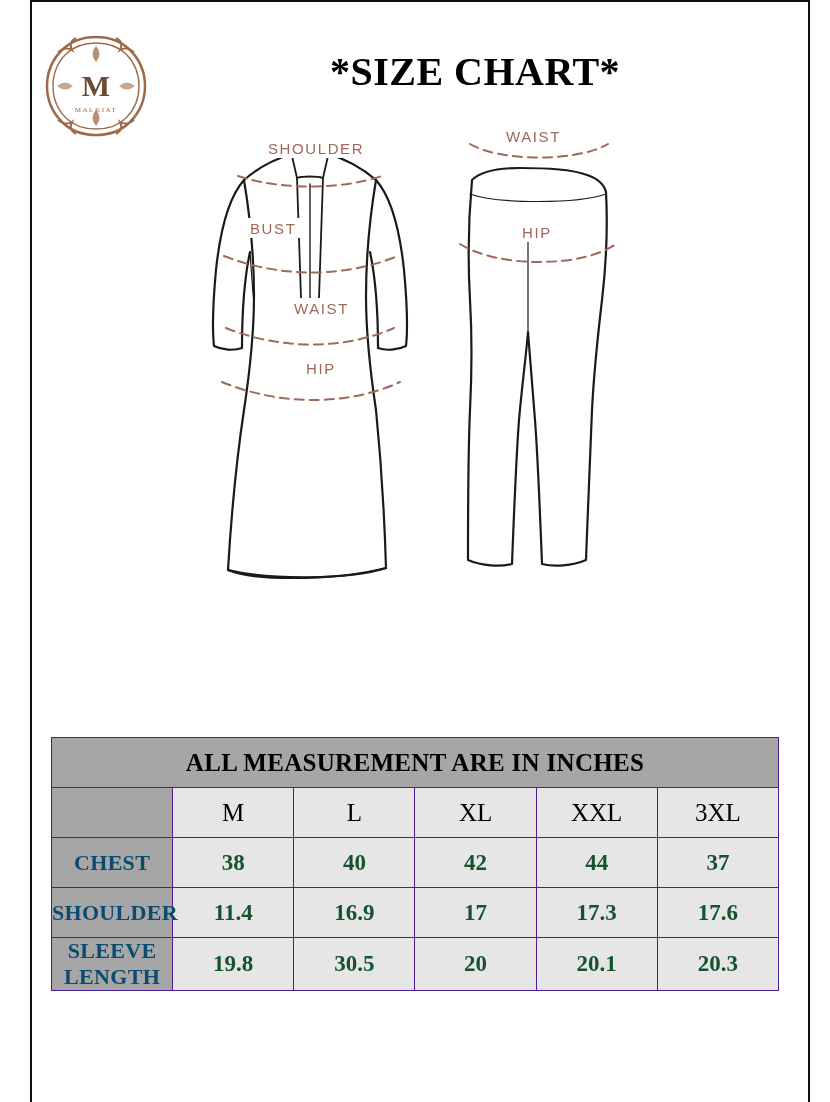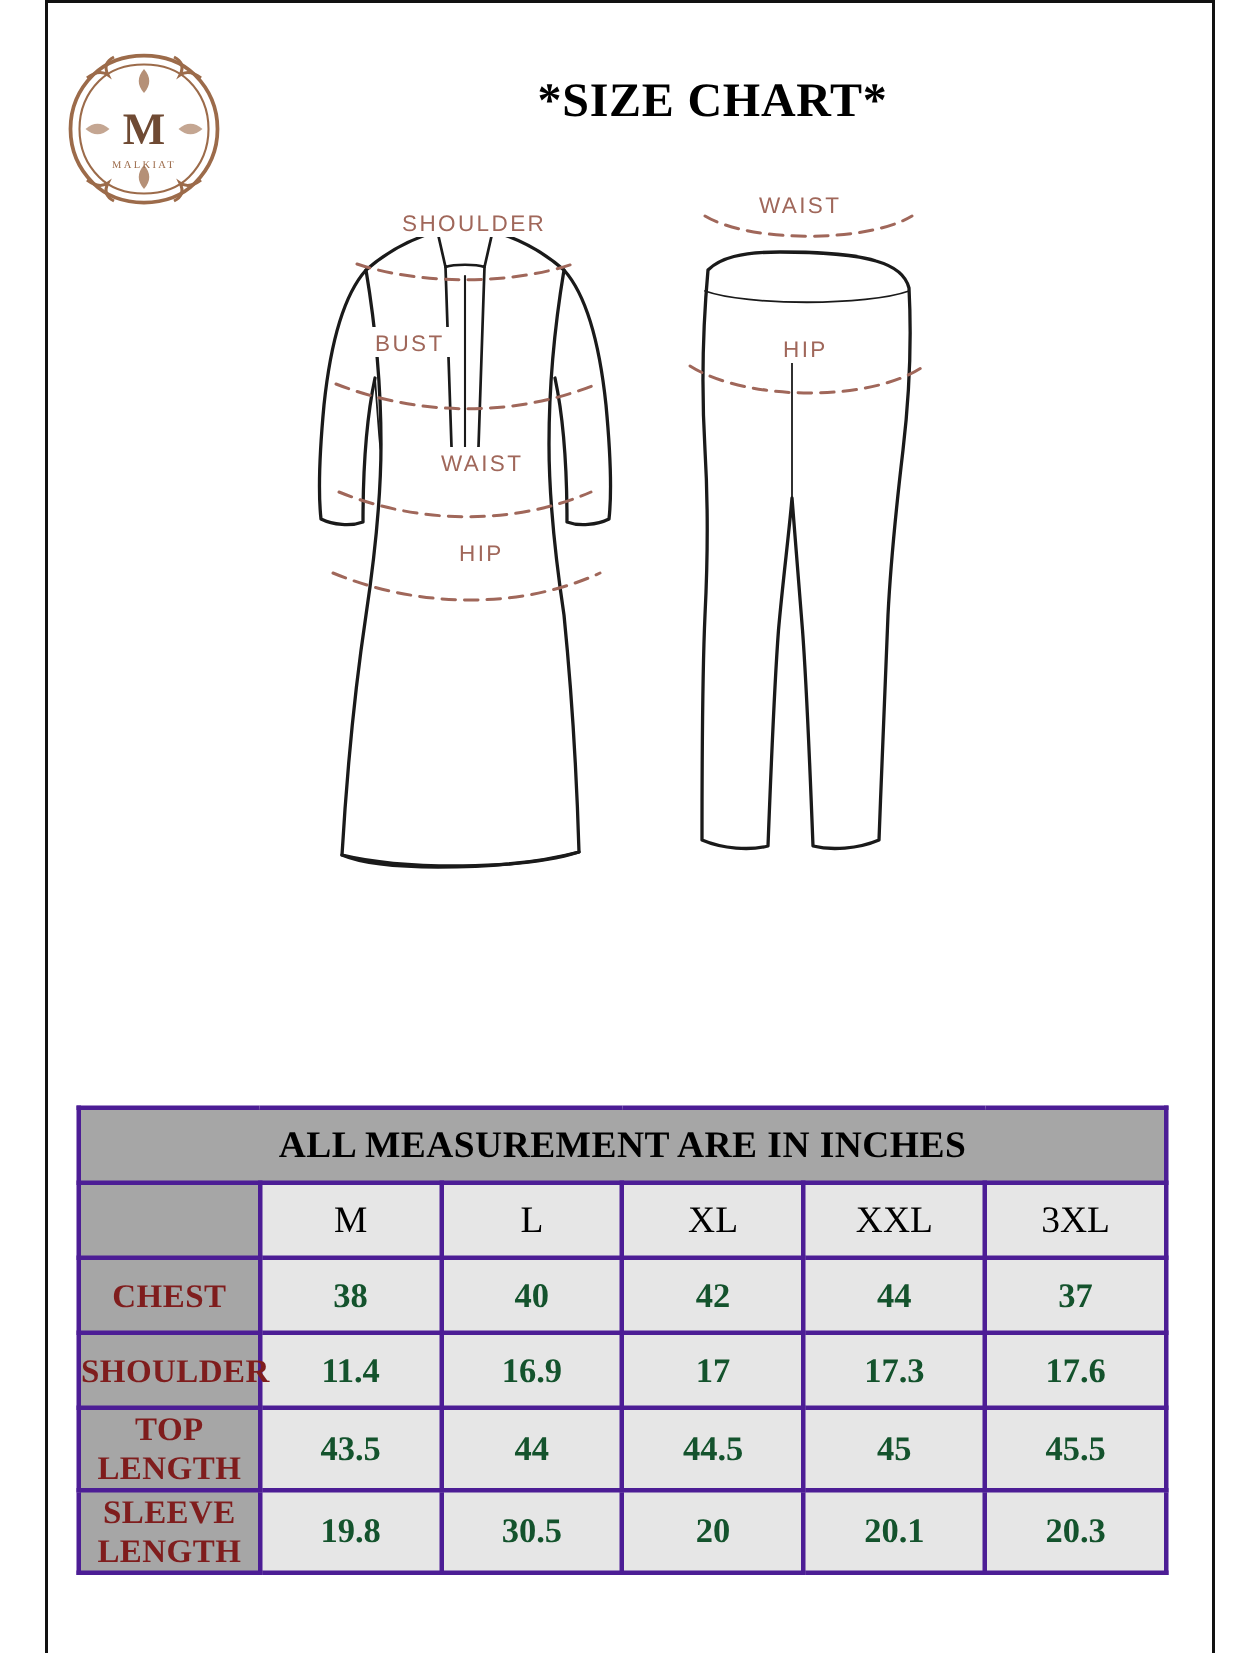--- a/index.html
+++ b/index.html
@@ -45,21 +45,21 @@
 
   
   .title {
     position: absolute;
     left: 150px;
     right: 30px;
     top: 48px;
     text-align: center;
     font-family: "Liberation Serif", serif;
     font-weight: bold;
-    font-size: 32px;
+    font-size: 40px;
     letter-spacing: 0.5px;
     color: #000;
   }
 
   
   .illus {
     position: absolute;
     left: 180px;
     top: 120px;
     width: 500px;
@@ -73,35 +73,35 @@
     left: 51px;
     top: 737px;
     width: 728px;
   }
   table.size-table {
     border-collapse: collapse;
     width: 728px;
     table-layout: fixed;
   }
   table.size-table td, table.size-table th {
-    border: 3px solid #4c1d95;
+    border: 1px solid #4c1d95;
     text-align: center;
     font-family: "Liberation Serif", serif;
   }
   .hdr-banner {
     background: #a6a6a6;
     color: #000;
     font-weight: bold;
     font-size: 25px;
     height: 50px;
     letter-spacing: 0.3px;
   }
   .col-label {
     background: #a6a6a6;
-    color: #7f1d1d;
+    color: #0c4a6e;
     font-weight: bold;
     font-size: 22px;
     height: 50px;
     width: 246px;
     letter-spacing: 0.3px;
   }
   .col-label.blank { background: #a6a6a6; }
   .size-head {
     background: #e6e6e6;
     color: #000;
@@ -255,28 +255,20 @@
         </tr>
         <tr>
           <td class="col-label">SHOULDER</td>
           <td class="val">11.4</td>
           <td class="val">16.9</td>
           <td class="val">17</td>
           <td class="val">17.3</td>
           <td class="val">17.6</td>
         </tr>
         <tr>
-          <td class="col-label">TOP LENGTH</td>
-          <td class="val">43.5</td>
-          <td class="val">44</td>
-          <td class="val">44.5</td>
-          <td class="val">45</td>
-          <td class="val">45.5</td>
-        </tr>
-        <tr>
           <td class="col-label">SLEEVE LENGTH</td>
           <td class="val">19.8</td>
           <td class="val">30.5</td>
           <td class="val">20</td>
           <td class="val">20.1</td>
           <td class="val">20.3</td>
         </tr>
       </tbody>
     </table>
   </div>

